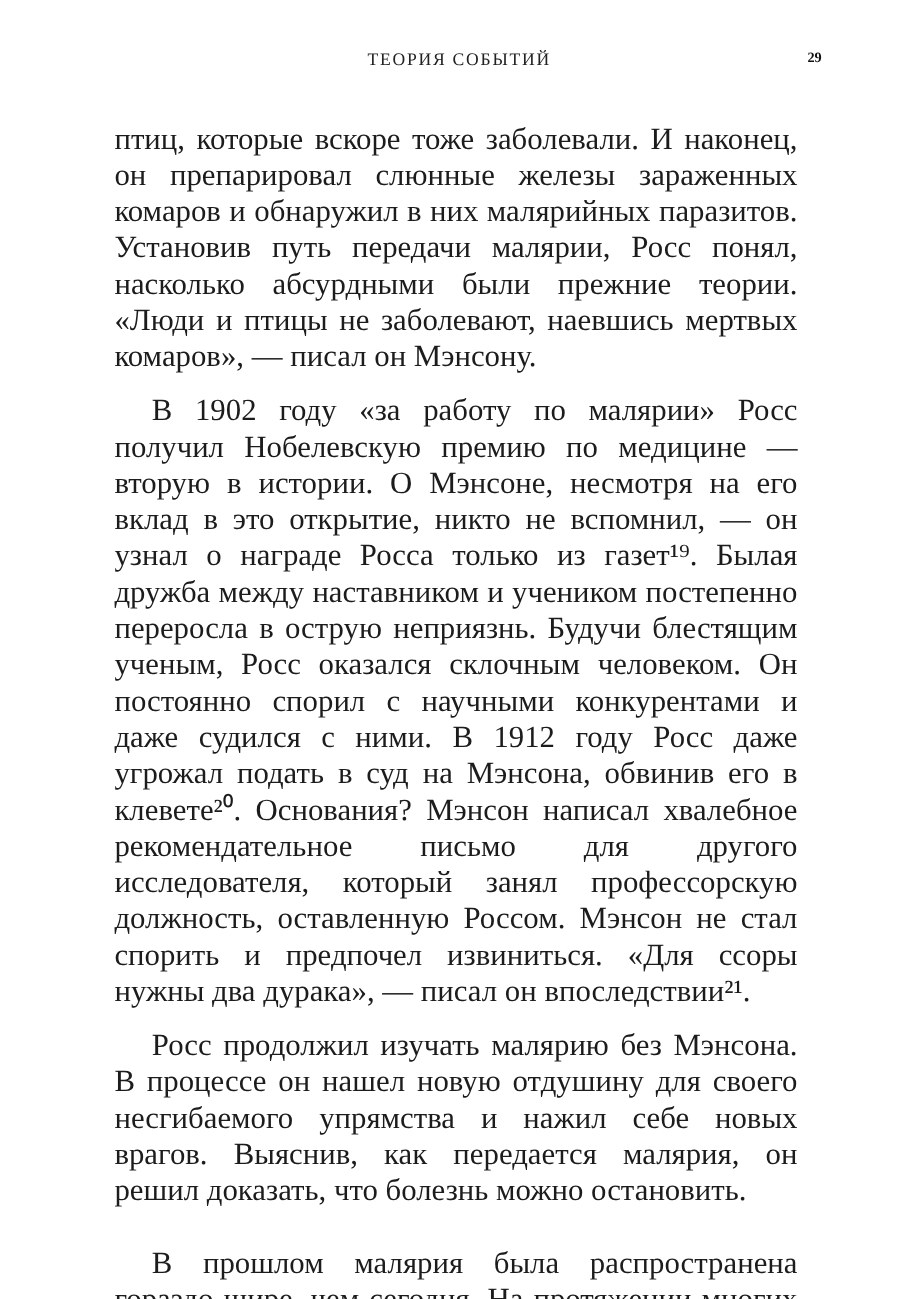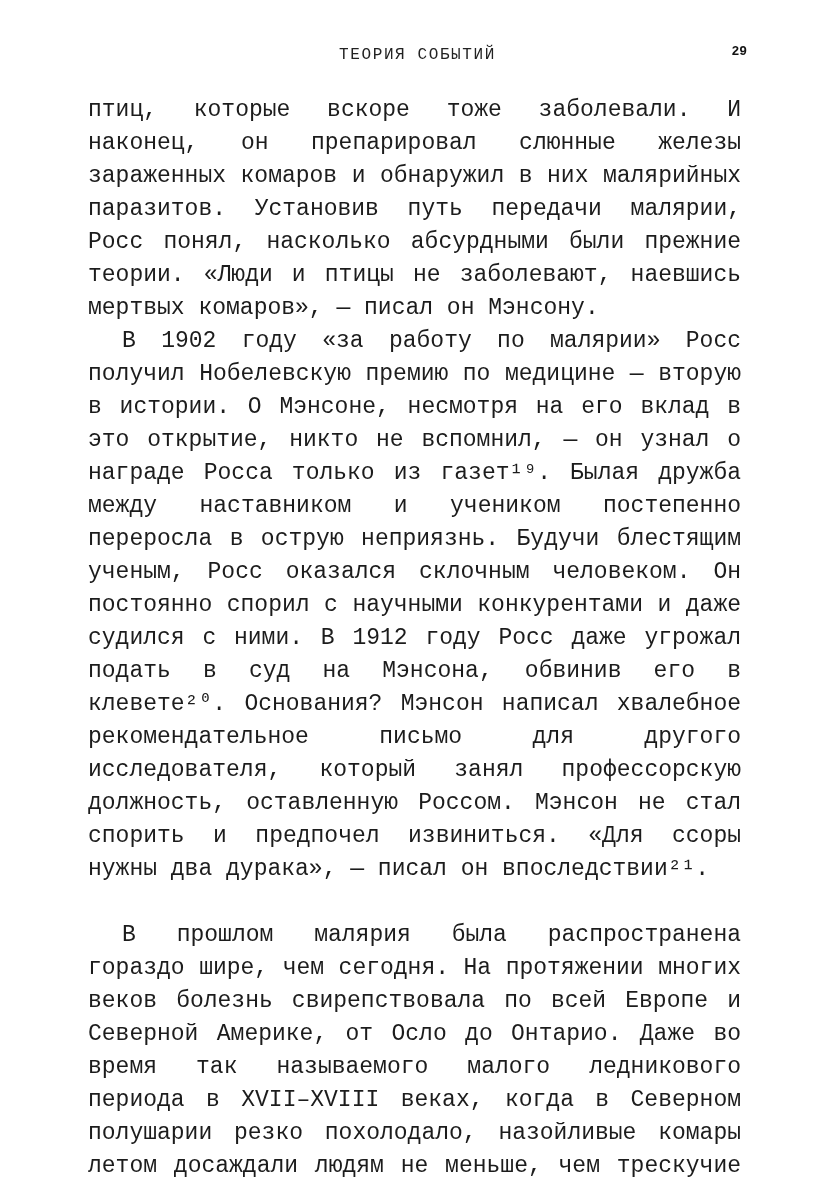--- a/index.html
+++ b/index.html
@@ -6,21 +6,21 @@
     margin: 0;
     padding: 0;
     background: #ffffff;
   }
   .page {
     position: relative;
     width: 827px;
     height: 1181px;
     background: #ffffff;
     overflow: hidden;
-    font-family: Liberation Mono, monospace;
+    font-family: Liberation Serif, serif;
     color: #1c1c1c;
   }
   .running-head {
     position: absolute;
     top: 46px;
     left: 88px;
     right: 80px;
     height: 24px;
   }
   .running-head .head-title {
@@ -40,22 +40,22 @@
     font-weight: bold;
     color: #111111;
   }
   .text-block {
     position: absolute;
     top: 94px;
     left: 88px;
     width: 653px;
   }
   .text-block p {
-    margin: 0;
-    font-size: 23px;
+    margin: 16px;
+    font-size: 28px;
     line-height: 33px;
     text-align: justify;
     hyphens: auto;
     -webkit-hyphens: auto;
   }
   .text-block p.indent {
     text-indent: 34px;
   }
   .text-block p.section-gap {
     margin-top: 33px;
@@ -67,16 +67,17 @@
 <div class="page">
 
   <div class="running-head">
     <div class="head-title">ТЕОРИЯ СОБЫТИЙ</div>
     <div class="page-number">29</div>
   </div>
 
   <div class="text-block">
     <p>птиц, которые вскоре тоже заболевали. И наконец, он препарировал слюнные железы зараженных комаров и обнаружил в них малярийных паразитов. Установив путь передачи малярии, Росс понял, насколько абсурдными были прежние теории. «Люди и птицы не заболевают, наевшись мертвых комаров», — писал он Мэнсону.</p>
     <p class="indent">В 1902 году «за работу по малярии» Росс получил Нобелевскую премию по медицине — вторую в истории. О Мэнсоне, несмотря на его вклад в это открытие, никто не вспомнил, — он узнал о награде Росса только из газет¹⁹. Былая дружба между наставником и учеником постепенно переросла в острую неприязнь. Будучи блестящим ученым, Росс оказался склочным человеком. Он постоянно спорил с научными конкурентами и даже судился с ними. В 1912 году Росс даже угрожал подать в суд на Мэнсона, обвинив его в клевете²⁰. Основания? Мэнсон написал хвалебное рекомендательное письмо для другого исследователя, который занял профессорскую должность, оставленную Россом. Мэнсон не стал спорить и предпочел извиниться. «Для ссоры нужны два дурака», — писал он впоследствии²¹.</p>
+    <p class="indent">Росс продолжил изучать малярию без Мэнсона. В процессе он нашел новую отдушину для своего несгибаемого упрямства и нажил себе новых врагов. Выяснив, как передается малярия, он решил доказать, что болезнь можно остановить.</p>
     <p class="indent section-gap">В прошлом малярия была распространена гораздо шире, чем сегодня. На протяжении многих веков болезнь свирепствовала по всей Европе и Северной Америке, от Осло до Онтарио. Даже во время так называемого малого ледникового периода в XVII–XVIII веках, когда в Северном полушарии резко похолодало, назойливые комары летом досаждали людям не меньше, чем трескучие морозы зимой²². Малярия была обычным явлением во многих странах с умеренным климатом, и число новых случаев заражения не уменьшалось из года в год. В восьми</p>
   </div>
 
 </div>
 
 </body></html>

